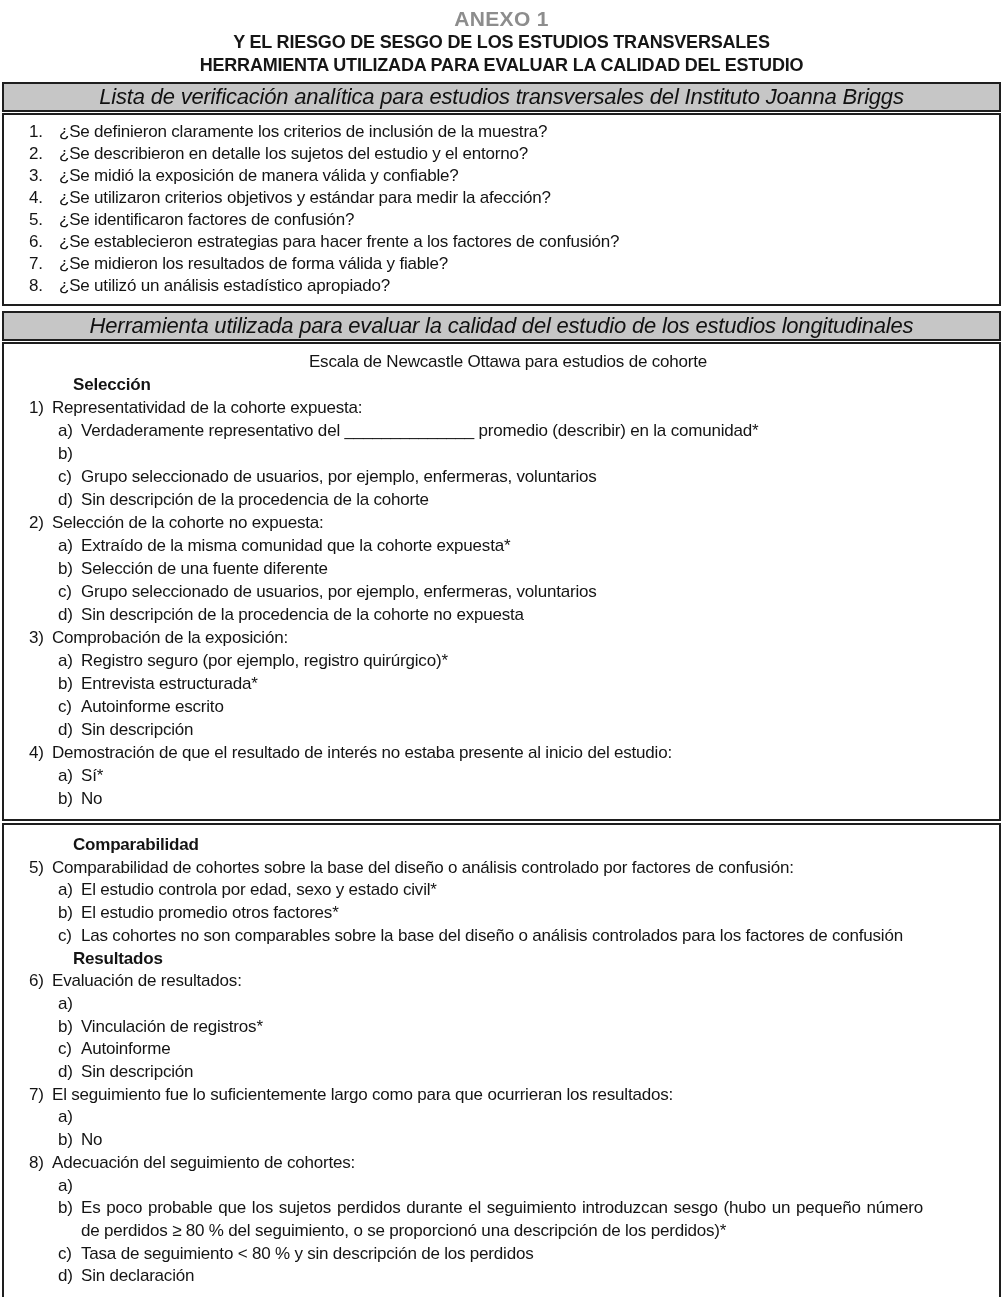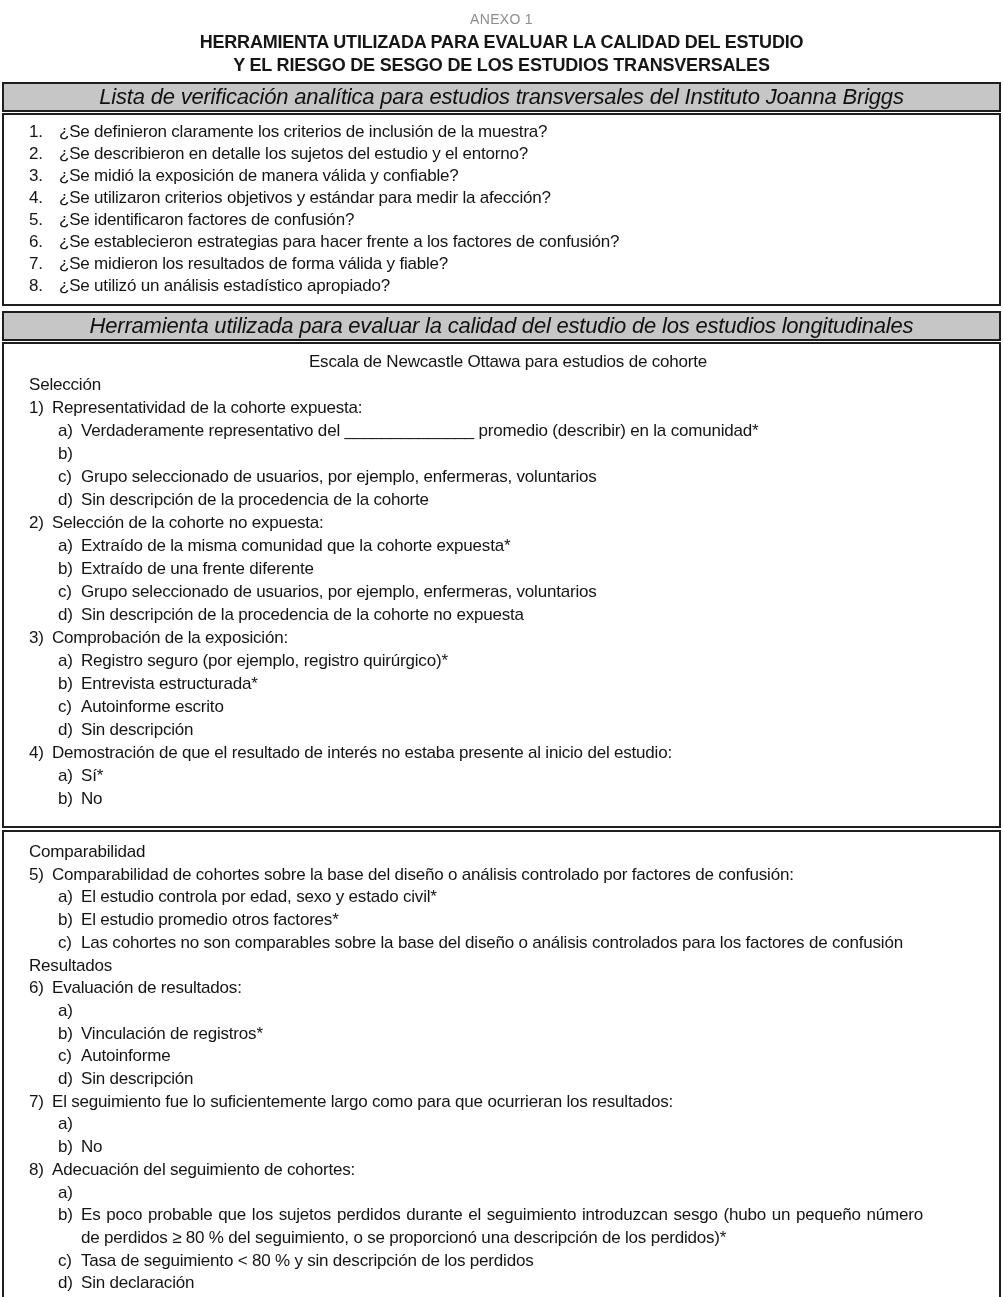--- a/index.html
+++ b/index.html
@@ -9,22 +9,22 @@
     min-height: 1297px;
     background: #ffffff;
     font-family: "Liberation Sans", sans-serif;
     color: #141414;
     letter-spacing: -0.2px;
     box-sizing: border-box;
   }
   
   .titleblock { text-align: center; padding-top: 7px; }
   .title {
-    font-size: 14px;
-    font-weight: normal;
+    font-size: 21px;
+    font-weight: bold;
     color: var(--title_gray, #8d8d8d);
     line-height: 24px;
     letter-spacing: 0.3px;
   }
   .subtitle {
     font-size: 18px;
     font-weight: bold;
     color: #161616;
     line-height: 23px;
   }
@@ -45,43 +45,43 @@
   
   .box {
     margin: 0 2px;
     border: 2px solid var(--border_color, #1e1e1e);
     background: #fff;
     padding: 6px 12px 7px 25px;
     font-size: 17px;
     box-sizing: border-box;
   }
   .box1 { line-height: 22px; }
-  .box2 { line-height: 23px; padding-bottom: 16px; }
+  .box2 { line-height: 23px; padding-bottom: 9px; }
   .box3 { margin-top: 2px; line-height: 22.7px; padding-top: 9px; padding-bottom: 9px; }
   
   .row { display: flex; }
   .row .marker { flex: none; }
   .row .text { flex: 1; }
   .q .marker { width: 30px; }
   .center-row { display: block; text-align: center; }
-  .heading-row { display: block; font-weight: normal; }
+  .heading-row { display: block; font-weight: bold; margin-left: 44px; }
   .item .marker { width: 23px; }
   .sub { padding-left: 29px; }
   .sub .marker { width: 23px; }
   .sub .text { max-width: 842px; text-align: justify; }
 </style>
 </head>
 <body>
 
 <div class="page">
 
   <header class="titleblock">
     <div class="title">ANEXO 1</div>
+    <div class="subtitle">Y EL RIESGO DE SESGO DE LOS ESTUDIOS TRANSVERSALES</div>
     <div class="subtitle">HERRAMIENTA UTILIZADA PARA EVALUAR LA CALIDAD DEL ESTUDIO</div>
-    <div class="subtitle">Y EL RIESGO DE SESGO DE LOS ESTUDIOS TRANSVERSALES</div>
   </header>
 
   <div class="bar">
     <span>Lista de verificación analítica para estudios transversales del Instituto Joanna Briggs</span>
   </div>
 
   <section class="box box1">
     <div class="row q">
         <span class="marker">1.</span>
         <span class="text">¿Se definieron claramente los criterios de inclusión de la muestra?</span>
@@ -145,21 +145,21 @@
     <div class="row item">
         <span class="marker">2)</span>
         <span class="text">Selección de la cohorte no expuesta:</span>
       </div>
     <div class="row sub">
         <span class="marker">a)</span>
         <span class="text">Extraído de la misma comunidad que la cohorte expuesta*</span>
       </div>
     <div class="row sub">
         <span class="marker">b)</span>
-        <span class="text">Extraído de una frente diferente</span>
+        <span class="text">Selección de una fuente diferente</span>
       </div>
     <div class="row sub">
         <span class="marker">c)</span>
         <span class="text">Grupo seleccionado de usuarios, por ejemplo, enfermeras, voluntarios</span>
       </div>
     <div class="row sub">
         <span class="marker">d)</span>
         <span class="text">Sin descripción de la procedencia de la cohorte no expuesta</span>
       </div>
     <div class="row item">

